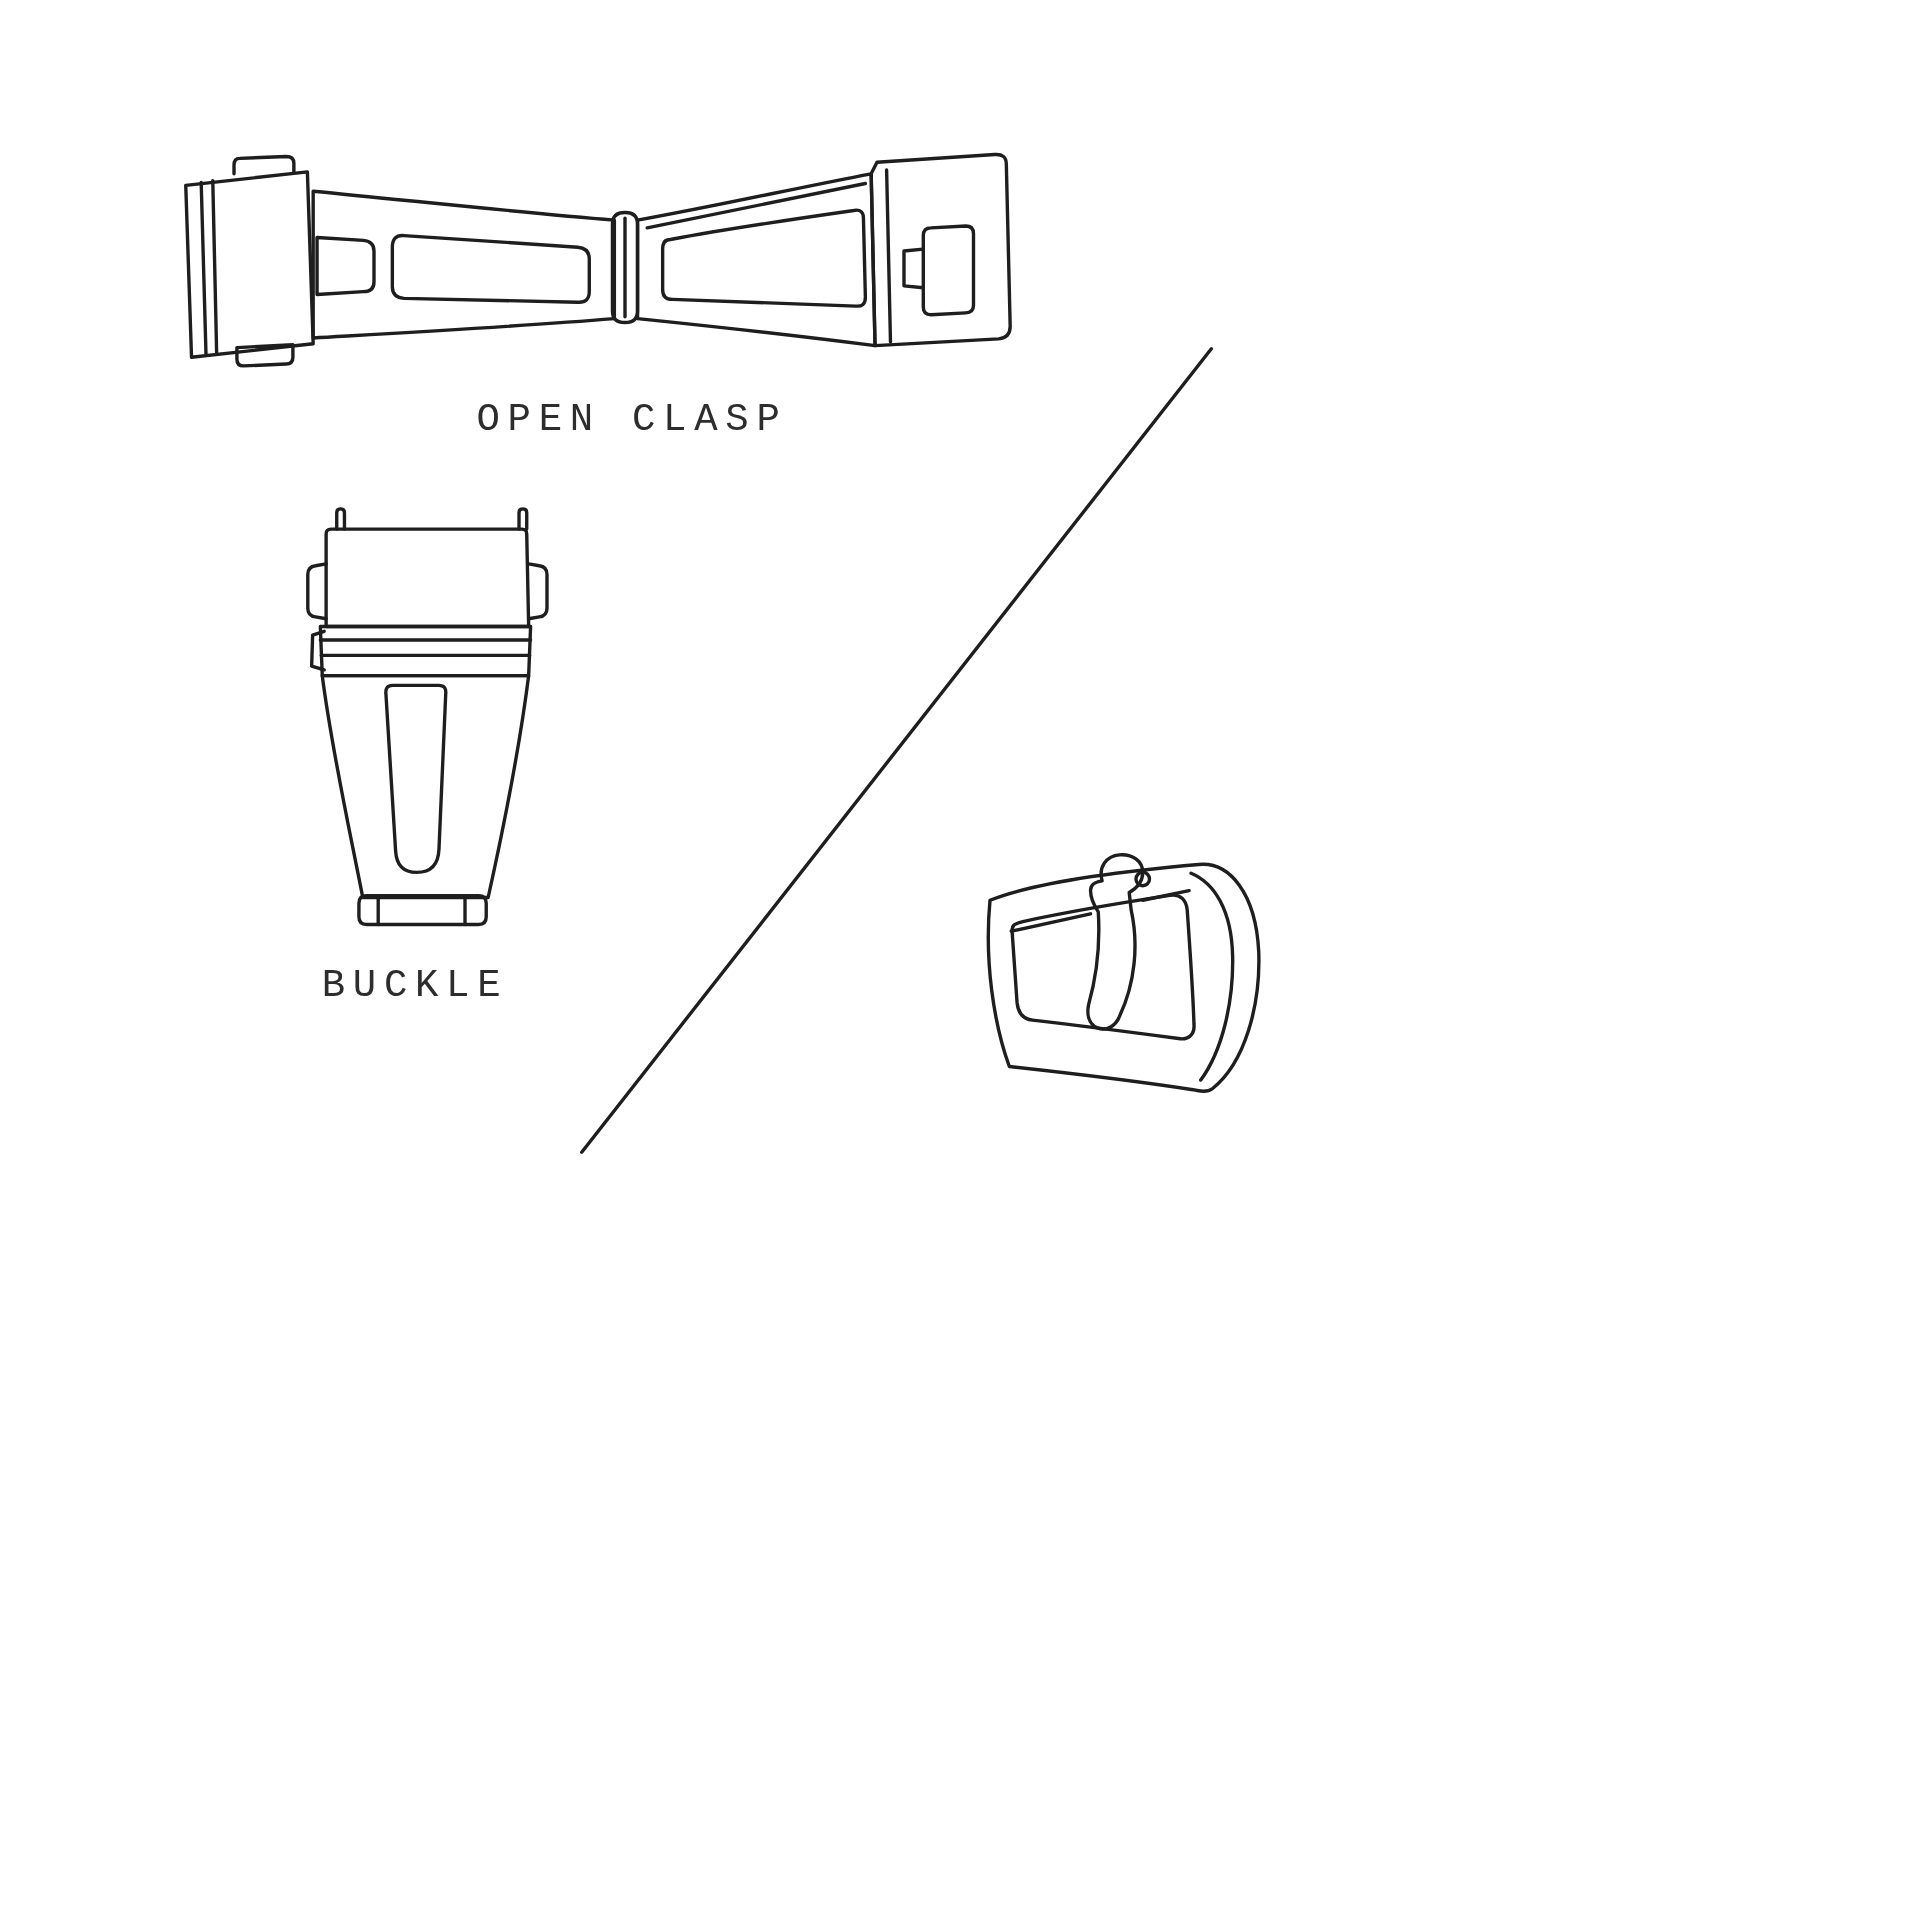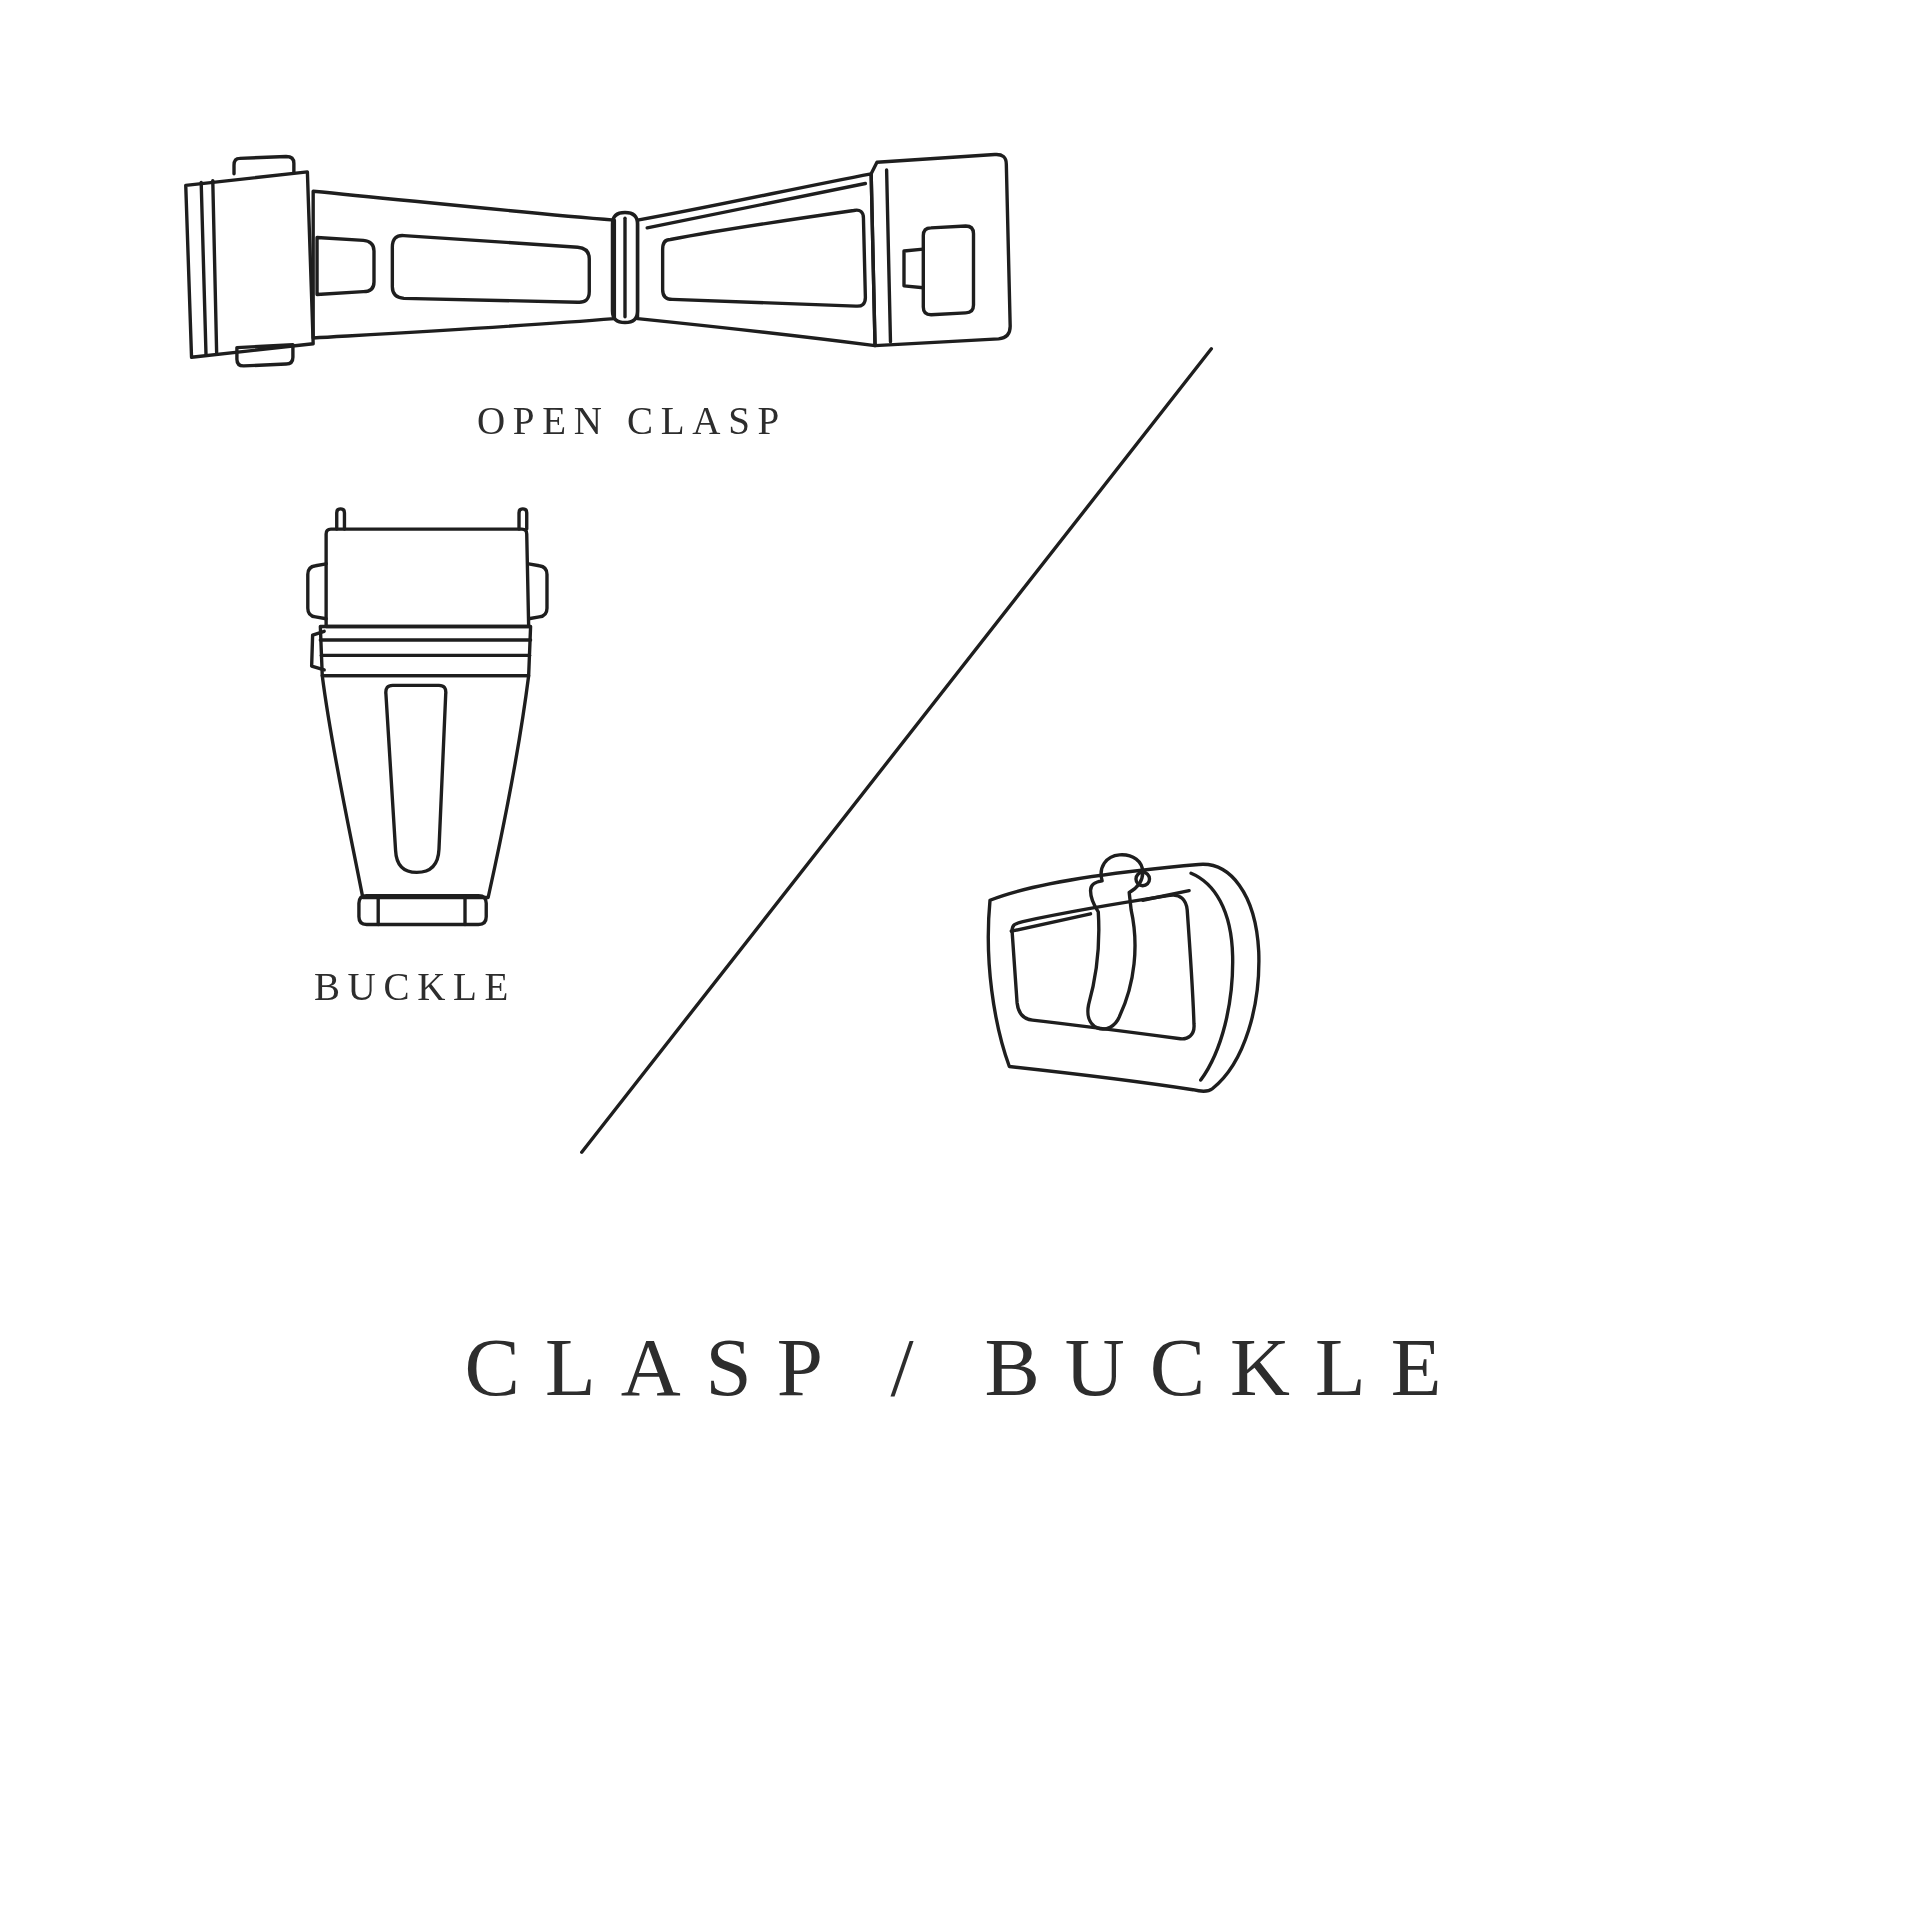--- a/index.html
+++ b/index.html
@@ -6,21 +6,21 @@
     margin: 0;
     padding: 0;
     background: var(--background, #ffffff);
   }
   .canvas {
     position: relative;
     width: 1931px;
     height: 1931px;
     background: var(--background, #ffffff);
     overflow: hidden;
-    font-family: Liberation Serif, serif;
+    font-family: Liberation Mono, monospace;
     color: var(--text-color, #2d2d2d);
   }
   svg.art {
     position: absolute;
     color: var(--line-color, #1e1e1e);
     overflow: visible;
   }
   svg.art path, svg.art line, svg.art circle {
     fill: none;
     stroke: currentColor;
@@ -134,16 +134,15 @@
     <g>
       <path d="M52,84 L134,66"></path>
       <path d="M188,52 L236,42"></path>
       <circle cx="188" cy="30" r="7"></circle>
     </g>
     <g>
       <path d="M146,32 C142,18 150,6 164,5 C178,4 188,12 188,23 C188,33 181,40 174,44 L176,62 C184,98 180,138 164,172 C160,182 150,188 141,184 C132,180 130,170 132,160 C141,128 144,96 142,64 C138,58 134,50 134,42 C134,35 139,33 146,32 Z"></path>
     </g>
   </svg>
 
-  <div class="title">CLASP / BUCKLE</div>
 
 </div>
 
 
 </body></html>

